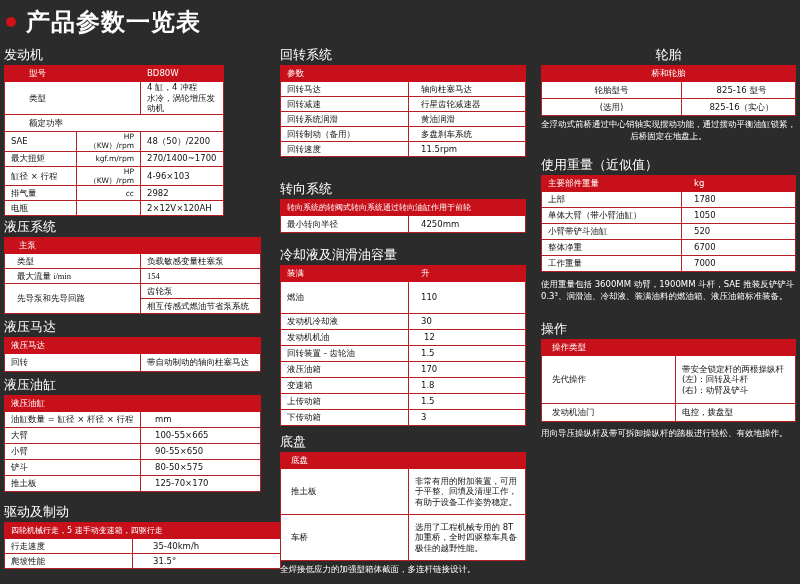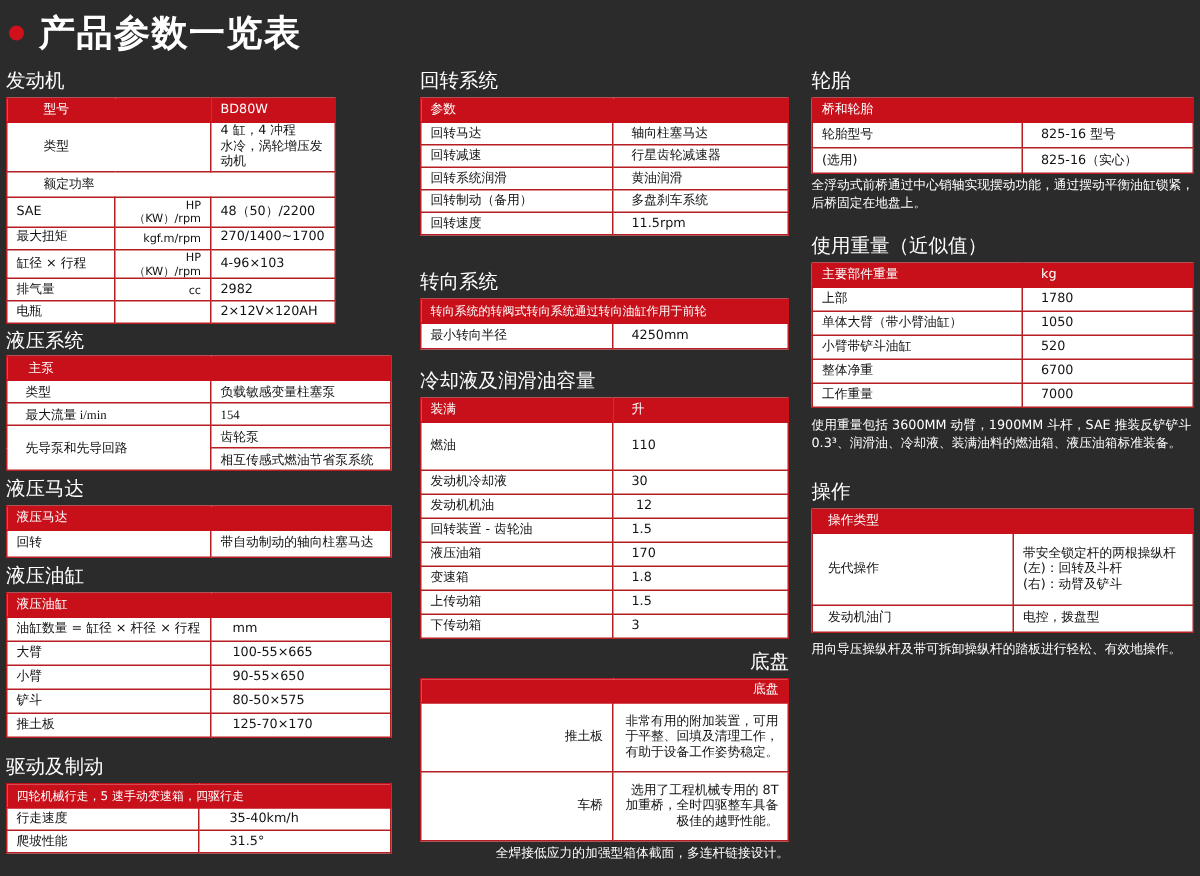--- a/index.html
+++ b/index.html
@@ -138,21 +138,21 @@
           <td style="padding-left:14px">80-50×575</td>
         </tr>
     <tr>
           <td style="height:16px">推土板</td>
           <td style="padding-left:14px">125-70×170</td>
         </tr>
   </tbody>
     </table>
 </div>
 
-<div class="section" style="left:4px; top:503px; width:257px;">
+<div class="section" style="left:4px; top:503px; width:277px;">
   <div class="sec-head">驱动及制动</div>
   <table>
     <tbody>
         <tr class="hdr">
           <td colspan="2" style="font-size:8px">四轮机械行走，5 速手动变速箱，四驱行走</td>
         </tr>
     <tr>
           <td style="width:128px">行走速度</td>
           <td style="padding-left:20px">35-40km/h</td>
         </tr>
@@ -247,41 +247,41 @@
           <td style="padding-left:12px">1.5</td>
         </tr>
     <tr>
           <td style="height:16px">下传动箱</td>
           <td style="padding-left:12px">3</td>
         </tr>
   </tbody>
     </table>
 </div>
 
-<div class="section" style="left:280px; top:433px; width:246px;text-align:right;">
+<div class="section" style="left:280px; top:433px; width:246px;">
   <div class="sec-head">底盘</div>
   <table>
     <tbody>
         <tr class="hdr">
           <td colspan="2" style="padding-left:10px">底盘</td>
         </tr>
     <tr>
           <td style="width:128px; height:46px; padding-left:10px">推土板</td>
           <td style="height:46px">非常有用的附加装置，可用于平整、回填及清理工作，有助于设备工作姿势稳定。</td>
         </tr>
     <tr>
           <td style="height:46px; padding-left:10px">车桥</td>
           <td style="height:46px">选用了工程机械专用的 8T 加重桥，全时四驱整车具备极佳的越野性能。</td>
         </tr>
   </tbody>
     </table>
   <div class="note">全焊接低应力的加强型箱体截面，多连杆链接设计。</div>
 </div>
 
-<div class="section" style="left:541px; top:46px; width:255px;">
+<div class="section" style="left:541px; top:46px; width:255px;text-align:center;">
   <div class="sec-head">轮胎</div>
   <table>
     <tbody>
         <tr class="hdr">
           <td colspan="2">桥和轮胎</td>
         </tr>
     <tr>
           <td style="width:140px; height:17px">轮胎型号</td>
           <td style="padding-left:12px">825-16 型号</td>
         </tr>

